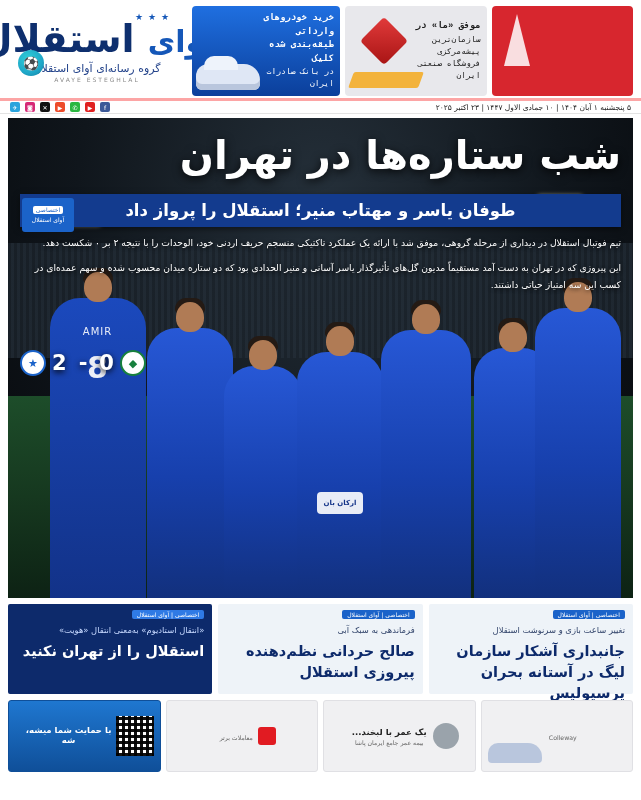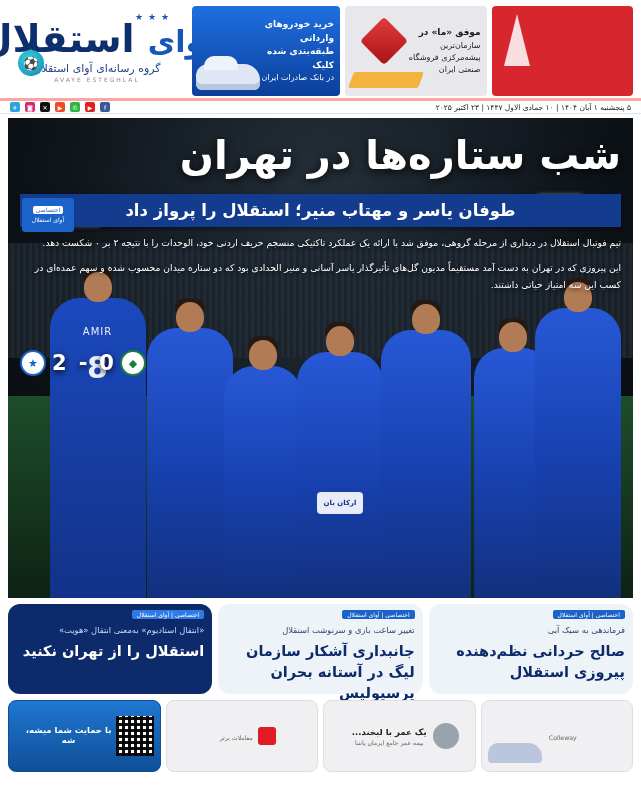--- a/index.html
+++ b/index.html
@@ -72,20 +72,21 @@
     background: radial-gradient(circle at 40% 35%, #2fd0d8 0%, #1fa7c8 60%, #127a9b 100%);
     display: flex; align-items: center; justify-content: center;
     color: #fff; font-size: 13px;
   }
 
   .ad-top {
     flex: 1;
     display: flex;
     flex-direction: row-reverse;
     gap: 5px;
+    font-family: Liberation Mono, monospace;
   }
   .ad-card {
     border-radius: 4px;
     overflow: hidden;
     position: relative;
     display: flex;
     align-items: center;
     justify-content: flex-start;
     padding: 6px;
     color: #fff;
@@ -300,21 +301,21 @@
   .cols {
     display: flex;
     flex-direction: row-reverse;
     gap: 6px;
     margin: 6px 8px 0 8px;
     height: 90px;
   }
   .col {
     flex: 1;
     background: #eef3f8;
-    border-radius: 12px;
+    border-radius: 2px;
     padding: 6px 8px 8px 8px;
     position: relative;
     direction: rtl;
     text-align: right;
     display: flex;
     flex-direction: column;
   }
   .col.dark { background: #0d2a6b; }
   .col-tag {
     align-self: flex-start;
@@ -344,21 +345,21 @@
   
   .ads-bottom {
     display: flex;
     flex-direction: row-reverse;
     gap: 5px;
     margin: 6px 8px 8px 8px;
     height: 72px;
   }
   .bad {
     flex: 1;
-    border-radius: 8px;
+    border-radius: 3px;
     position: relative;
     overflow: hidden;
     display: flex;
     align-items: center;
     justify-content: center;
     font-size: 7px;
     direction: rtl;
     text-align: center;
     color: #222;
     background: #f0f0f2;
@@ -507,29 +508,29 @@
   <div class="cols">
     <div class="col dark">
       <span class="col-tag">اختصاصی | آوای استقلال</span>
       <div class="col-kicker">«انتقال استادیوم»
 به‌معنی انتقال «هویت»</div>
       <div class="col-title">استقلال را
 از تهران نکنید</div>
     </div>
     <div class="col">
       <span class="col-tag">اختصاصی | آوای استقلال</span>
+      <div class="col-kicker">فرماندهی به سبک آبی</div>
+      <div class="col-title">صالح حردانی
+نظم‌دهنده پیروزی استقلال</div>
+    </div>
+    <div class="col">
+      <span class="col-tag">اختصاصی | آوای استقلال</span>
       <div class="col-kicker">تغییر ساعت بازی و سرنوشت استقلال</div>
       <div class="col-title">جانبداری آشکار سازمان لیگ
 در آستانه بحران پرسپولیس</div>
-    </div>
-    <div class="col">
-      <span class="col-tag">اختصاصی | آوای استقلال</span>
-      <div class="col-kicker">فرماندهی به سبک آبی</div>
-      <div class="col-title">صالح حردانی
-نظم‌دهنده پیروزی استقلال</div>
     </div>
   </div>
 
   <div class="ads-bottom">
     <div class="bad blue">
       <div class="qr-box"></div>
       <div>
         <div class="ad-line">با حمایت شما
 میشه، شه</div>
         <div class="ad-sub"></div>

